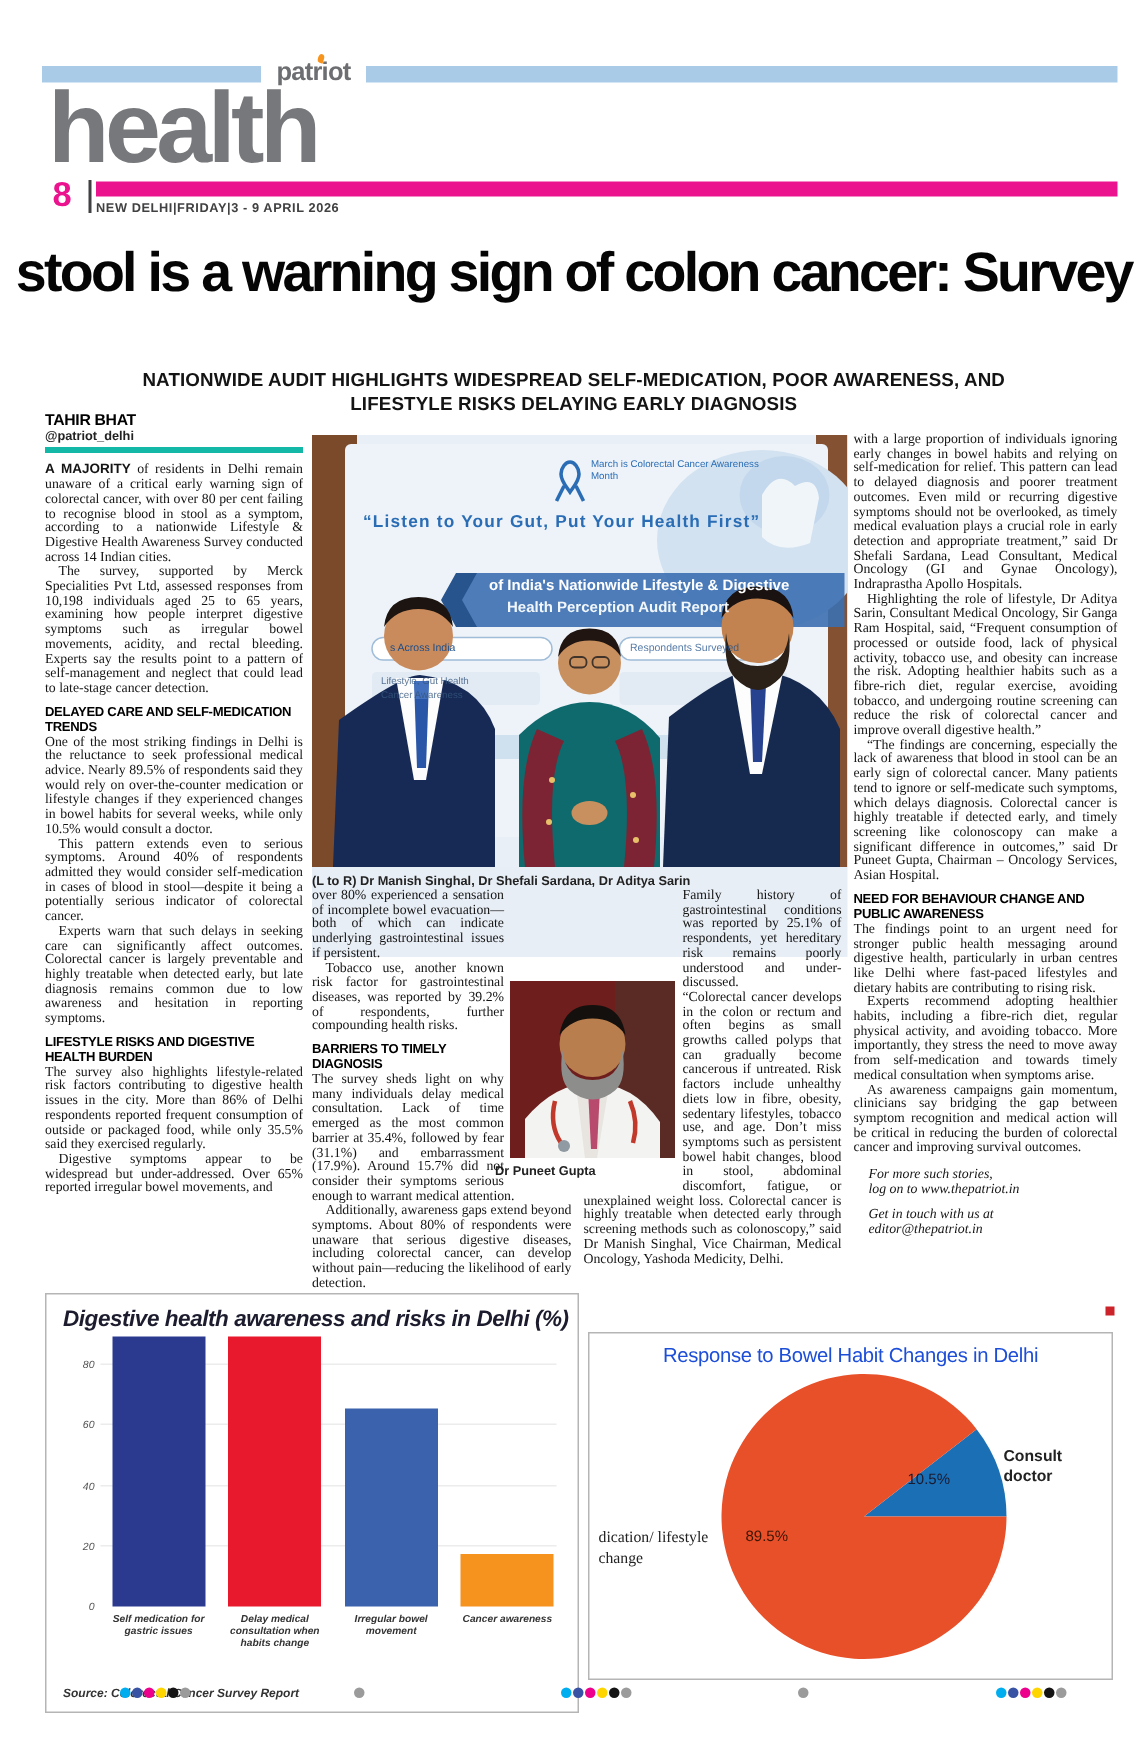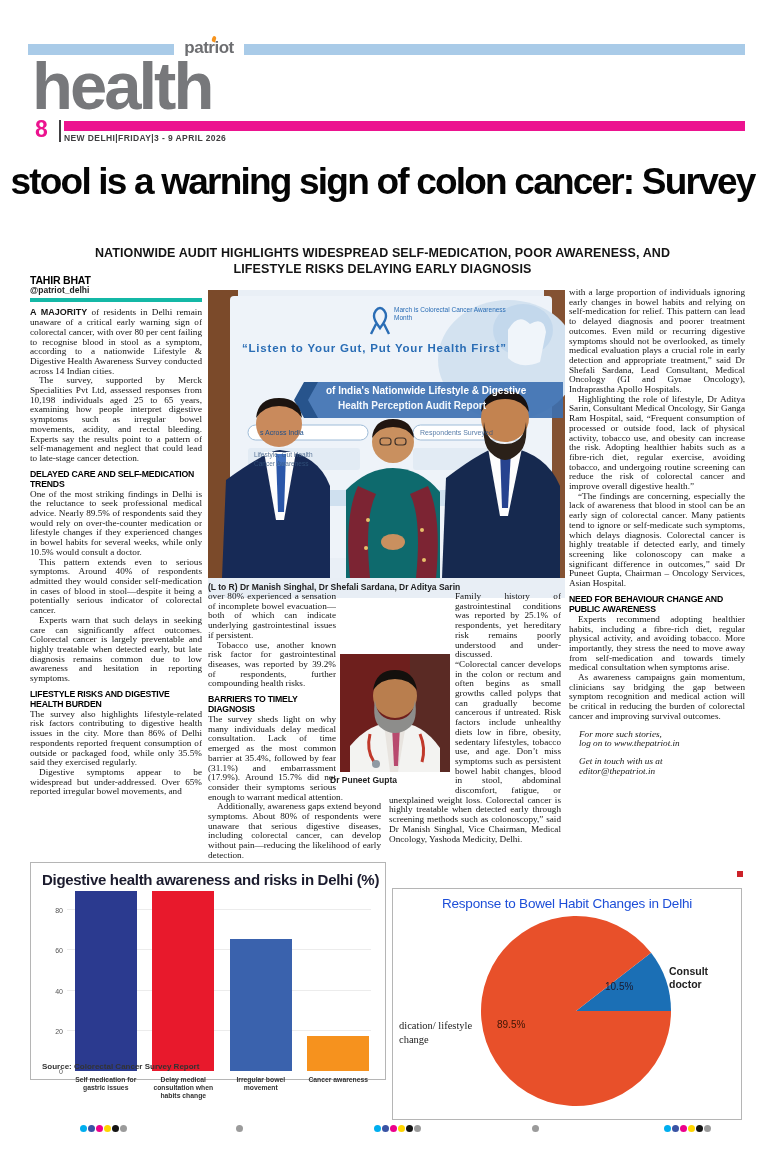--- a/index.html
+++ b/index.html
@@ -100,21 +100,21 @@
 <div class="abs page-num">8</div>
 <div class="abs page-num-rule"></div>
 <div class="abs pink-bar"></div>
 <div class="abs dateline">NEW DELHI|FRIDAY|3 - 9 APRIL 2026</div>
 
 <div class="abs headline">
   <div>stool is a warning sign of colon cancer: Survey</div>
 </div>
 <div class="abs deck">NATIONWIDE AUDIT HIGHLIGHTS WIDESPREAD SELF-MEDICATION, POOR AWARENESS, AND LIFESTYLE RISKS DELAYING EARLY DIAGNOSIS</div>
 
-<div class="abs photo-frame" style="left:208px; top:290px; width:357px; height:308px;">
+<div class="abs photo-frame" style="left:208px; top:290px; width:357px; height:348px;">
   <svg width="357" height="288" viewBox="0 0 357 288">
     <rect x="0" y="0" width="357" height="288" fill="#e9eff6"></rect>
     <rect x="0" y="0" width="30" height="288" fill="#7b4a2a"></rect>
     <rect x="336" y="0" width="21" height="288" fill="#845233"></rect>
     <rect x="22" y="6" width="322" height="262" rx="4" fill="#eef3f9"></rect>
     <ellipse cx="300" cy="70" rx="70" ry="60" fill="#d3e2f0"></ellipse>
     <ellipse cx="315" cy="40" rx="30" ry="26" fill="#c3d8ec"></ellipse>
     <path d="M300 40 q10 -18 22 -6 q14 -8 16 8 l-6 30 q-20 8 -32 -4 z" fill="#f0f5fa"></path>
     <path d="M172 18 c-3 0 -6 4 -6 8 0 5 4 9 6 12 2 -3 6 -7 6 -12 0 -4 -3 -8 -6 -8 z M168 34 l-5 10 M176 34 l5 10" stroke="#2a6db5" stroke-width="2.4" fill="none"></path>
     <path d="M108 92 l247 0 0 36 -247 0 -12 -18 z" fill="#3b6fb0" opacity="0.9"></path>
@@ -208,34 +208,35 @@
   <p class="ni">Family history of gastrointestinal conditions was reported by 25.1% of respondents, yet hereditary risk remains poorly understood and under-discussed.</p>
   <p class="ni">“Colorectal cancer develops in the colon or rectum and often begins as small growths called polyps that can gradually become cancerous if untreated. Risk factors include unhealthy diets low in fibre, obesity, sedentary lifestyles, tobacco use, and age. Don’t miss symptoms such as persistent bowel habit changes, blood in stool, abdominal discomfort, fatigue, or unexplained weight loss. Colorectal cancer is highly treatable when detected early through screening methods such as colonoscopy,” said Dr Manish Singhal, Vice Chairman, Medical Oncology, Yashoda Medicity, Delhi.</p>
 
 </div>
 
 <div class="col" style="left:569px; top:288px; width:176px; height:595px;">
   <p class="ni">with a large proportion of individuals ignoring early changes in bowel habits and relying on self-medication for relief. This pattern can lead to delayed diagnosis and poorer treatment outcomes. Even mild or recurring digestive symptoms should not be overlooked, as timely medical evaluation plays a crucial role in early detection and appropriate treatment,” said Dr Shefali Sardana, Lead Consultant, Medical Oncology (GI and Gynae Oncology), Indraprastha Apollo Hospitals.</p>
   <p>Highlighting the role of lifestyle, Dr Aditya Sarin, Consultant Medical Oncology, Sir Ganga Ram Hospital, said, “Frequent consumption of processed or outside food, lack of physical activity, tobacco use, and obesity can increase the risk. Adopting healthier habits such as a fibre-rich diet, regular exercise, avoiding tobacco, and undergoing routine screening can reduce the risk of colorectal cancer and improve overall digestive health.”</p>
   <p>“The findings are concerning, especially the lack of awareness that blood in stool can be an early sign of colorectal cancer. Many patients tend to ignore or self-medicate such symptoms, which delays diagnosis. Colorectal cancer is highly treatable if detected early, and timely screening like colonoscopy can make a significant difference in outcomes,” said Dr Puneet Gupta, Chairman – Oncology Services, Asian Hospital.</p>
   <h4>NEED FOR BEHAVIOUR CHANGE AND PUBLIC AWARENESS</h4>
+  <p class="ni">The findings point to an urgent need for stronger public health messaging around digestive health, particularly in urban centres like Delhi where fast-paced lifestyles and dietary habits are contributing to rising risk.</p>
   <p>Experts recommend adopting healthier habits, including a fibre-rich diet, regular physical activity, and avoiding tobacco. More importantly, they stress the need to move away from self-medication and towards timely medical consultation when symptoms arise.</p>
   <p>As awareness campaigns gain momentum, clinicians say bridging the gap between symptom recognition and medical action will be critical in reducing the burden of colorectal cancer and improving survival outcomes.</p>
   <p class="italic-note" style="margin-left:10px;">
     <span>For more such stories,</span><br>
     <span>log on to www.thepatriot.in</span>
   </p>
   <p class="italic-note" style="margin-left:10px;">
     <span>Get in touch with us at</span><br>
     <span>editor@thepatriot.in</span>
   </p>
 </div>
 <div class="abs end-mark" style="left:737px; top:871px;"></div>
 
-<div class="abs chart-box" style="left:30px; top:862px; width:356px; height:218px;">
+<div class="abs chart-box" style="left:30px; top:862px; width:356px; height:280px;font-style:italic;">
   <div class="bar-title">Digestive health awareness and risks in Delhi (%)</div>
   <div class="bar-plot" id="bar-plot">
       <div class="ytick" style="bottom: -4px;">0</div>
       <div class="gridline" style="bottom: 40.25px;"></div>
       <div class="ytick" style="bottom: 36.25px;">20</div>
       <div class="gridline" style="bottom: 80.5px;"></div>
       <div class="ytick" style="bottom: 76.5px;">40</div>
       <div class="gridline" style="bottom: 120.75px;"></div>
       <div class="ytick" style="bottom: 116.75px;">60</div>
       <div class="gridline" style="bottom: 161px;"></div>

